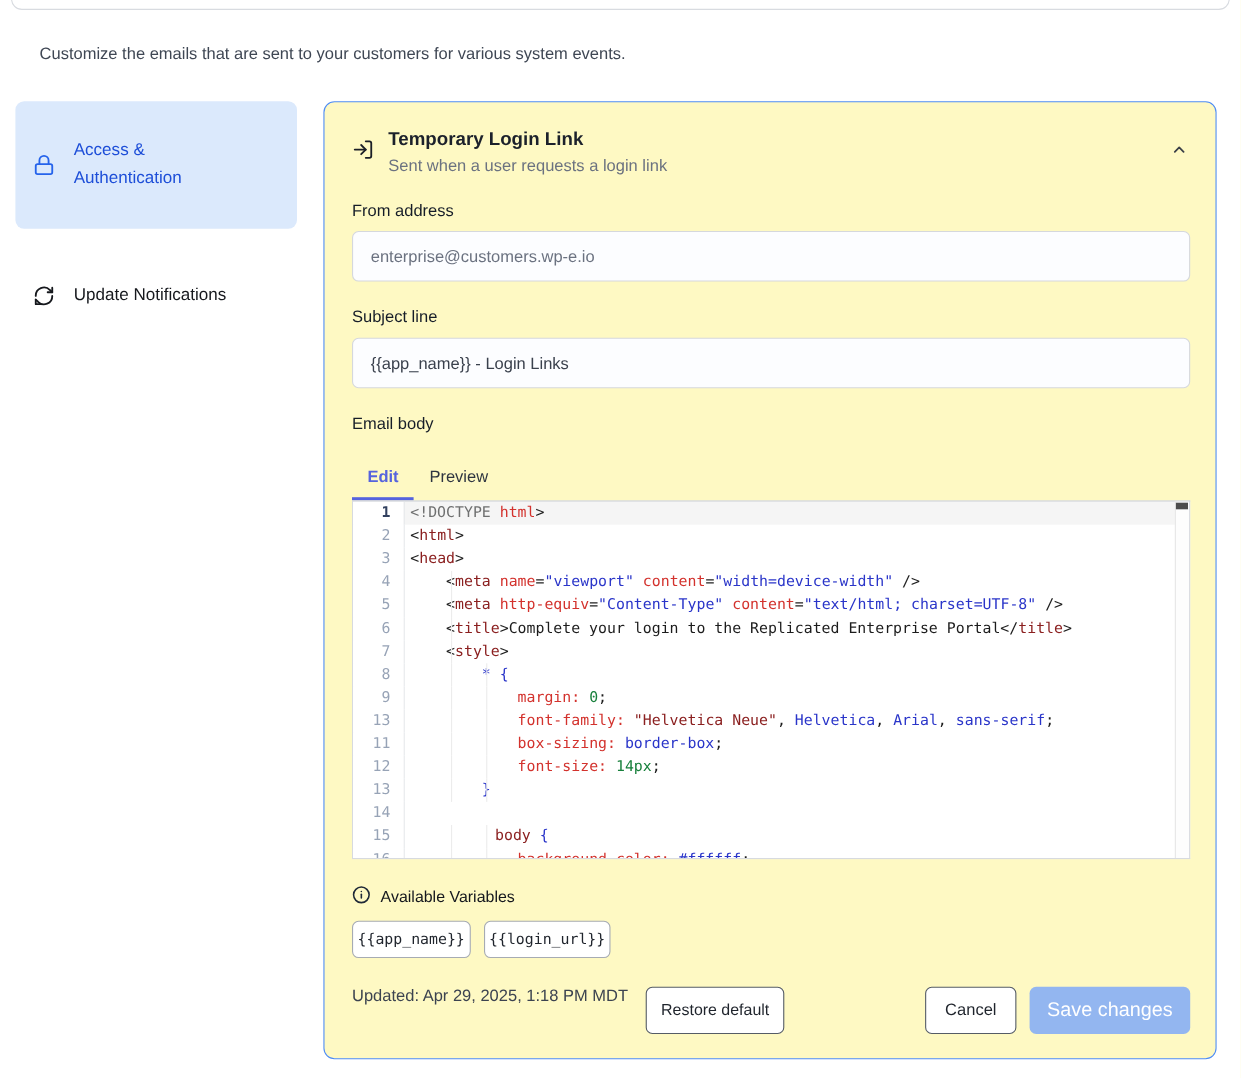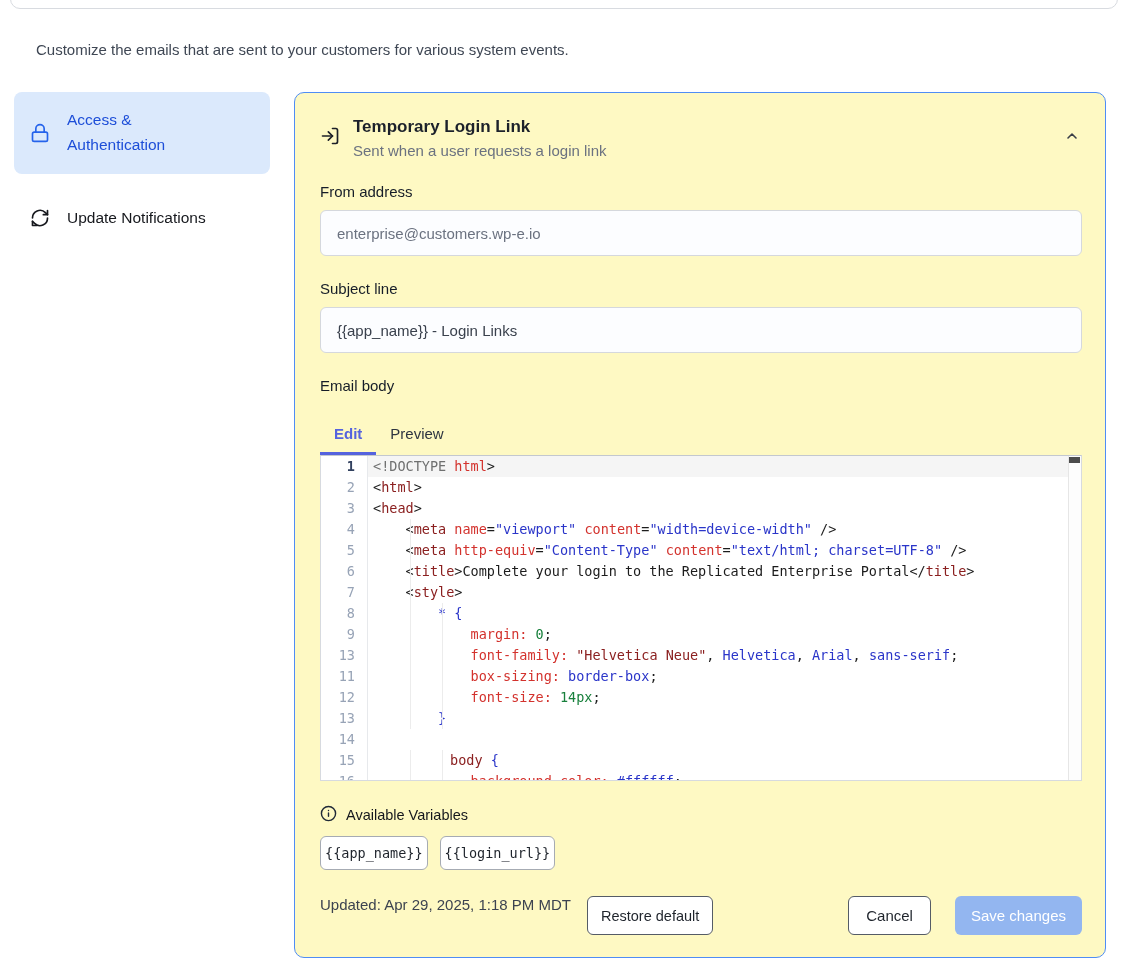--- a/index.html
+++ b/index.html
@@ -14,21 +14,21 @@
     border:1px solid #d8dbe0; border-radius:10px; background:#fff;
   }
   .page-header { padding:28px 36px 0; }
   .page-title { font-size:17.5px; font-weight:700; color:#0c0f14; margin:0; }
   .page-subtitle { margin-top:13px; font-size:15px; color:#3f4754; }
   .layout { display:flex; align-items:flex-start; margin-top:34px; padding:0 22px 0 14px; gap:24px; }
 
   
   .sidebar { width:256px; flex-shrink:0; }
   .side-item {
-    display:flex; align-items:center; gap:17px; padding:16px 16px;
+    display:flex; align-items:center; gap:17px; padding:33px 16px;
     border-radius:8px; font-size:15.5px; font-weight:500; color:#16181d;
     cursor:pointer;
   }
   .side-item.active { background:#dbe9fc; color:#1d4ed8; }
   .side-item + .side-item { margin-top:16px; }
   .side-item .icon { display:flex; flex-shrink:0; }
   .side-item .lbl { max-width:140px; line-height:1.6; }
 
   
   .card {
@@ -98,21 +98,21 @@
     padding:8px 4px; background:#fff; border:1px solid #a6abb3; border-radius:6px;
     cursor:pointer;
   }
 
   
   .card-footer { display:flex; margin-top:26px; font-size:15px; color:#3c4350; }
   .btn { font-family:"Liberation Sans", sans-serif; cursor:pointer; border-radius:6px; }
   .btn-restore { margin-left:16px; padding:8px 13px; font-size:14.5px; border:1px solid #555c66; background:#fff; color:#1f242c; }
   .spacer { flex:1; }
   .btn-cancel { padding:10px 17px; font-size:15px; border:1px solid #555c66; background:#fff; color:#1f242c; }
-  .btn-save { margin-left:24px; padding:11px 16px; font-size:15px; border:none; background:#93b6f0; color:#ffffff; }
+  .btn-save { margin-left:12px; padding:11px 16px; font-size:18px; border:none; background:#93b6f0; color:#ffffff; }
 </style>
 </head>
 <body>
 
 <div class="top-remnant"></div>
 
 <div class="page-header">
   <div class="page-subtitle">Customize the emails that are sent to your customers for various system events.</div>
 </div>
 

